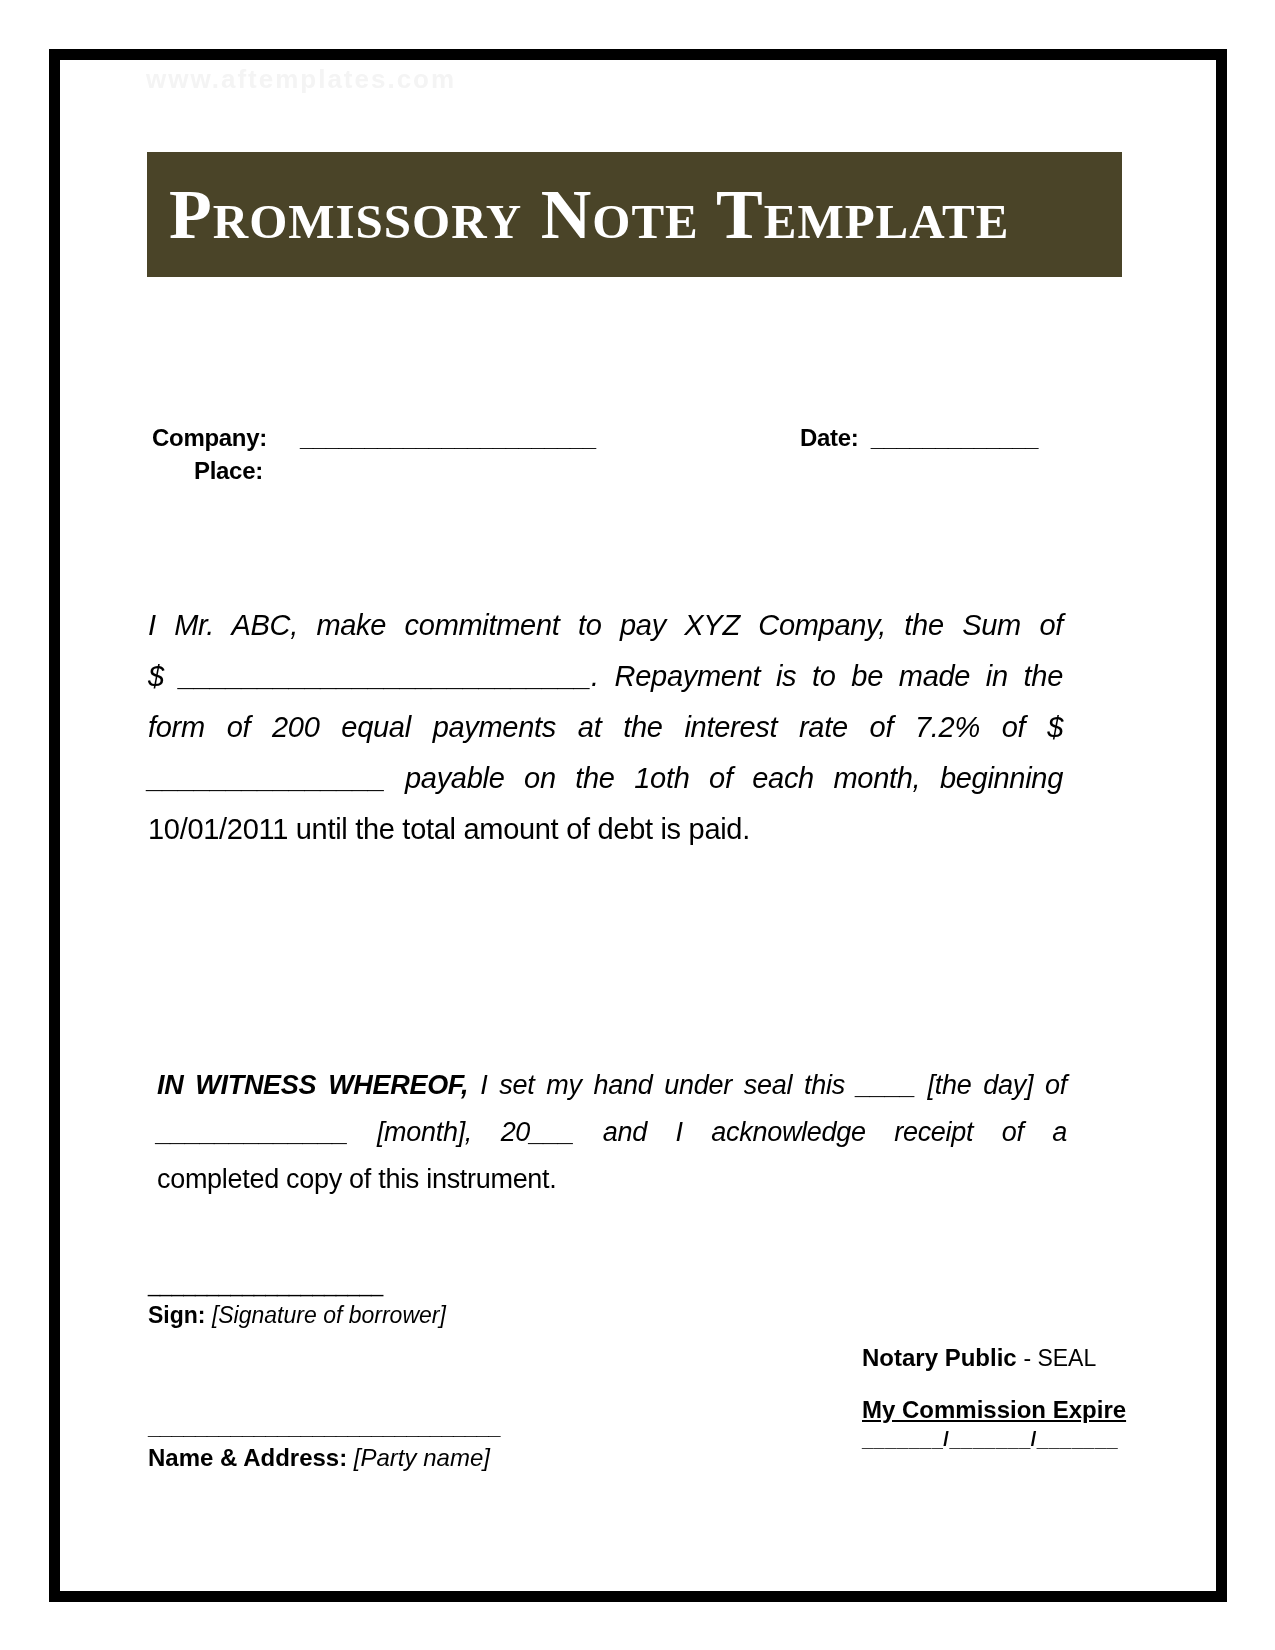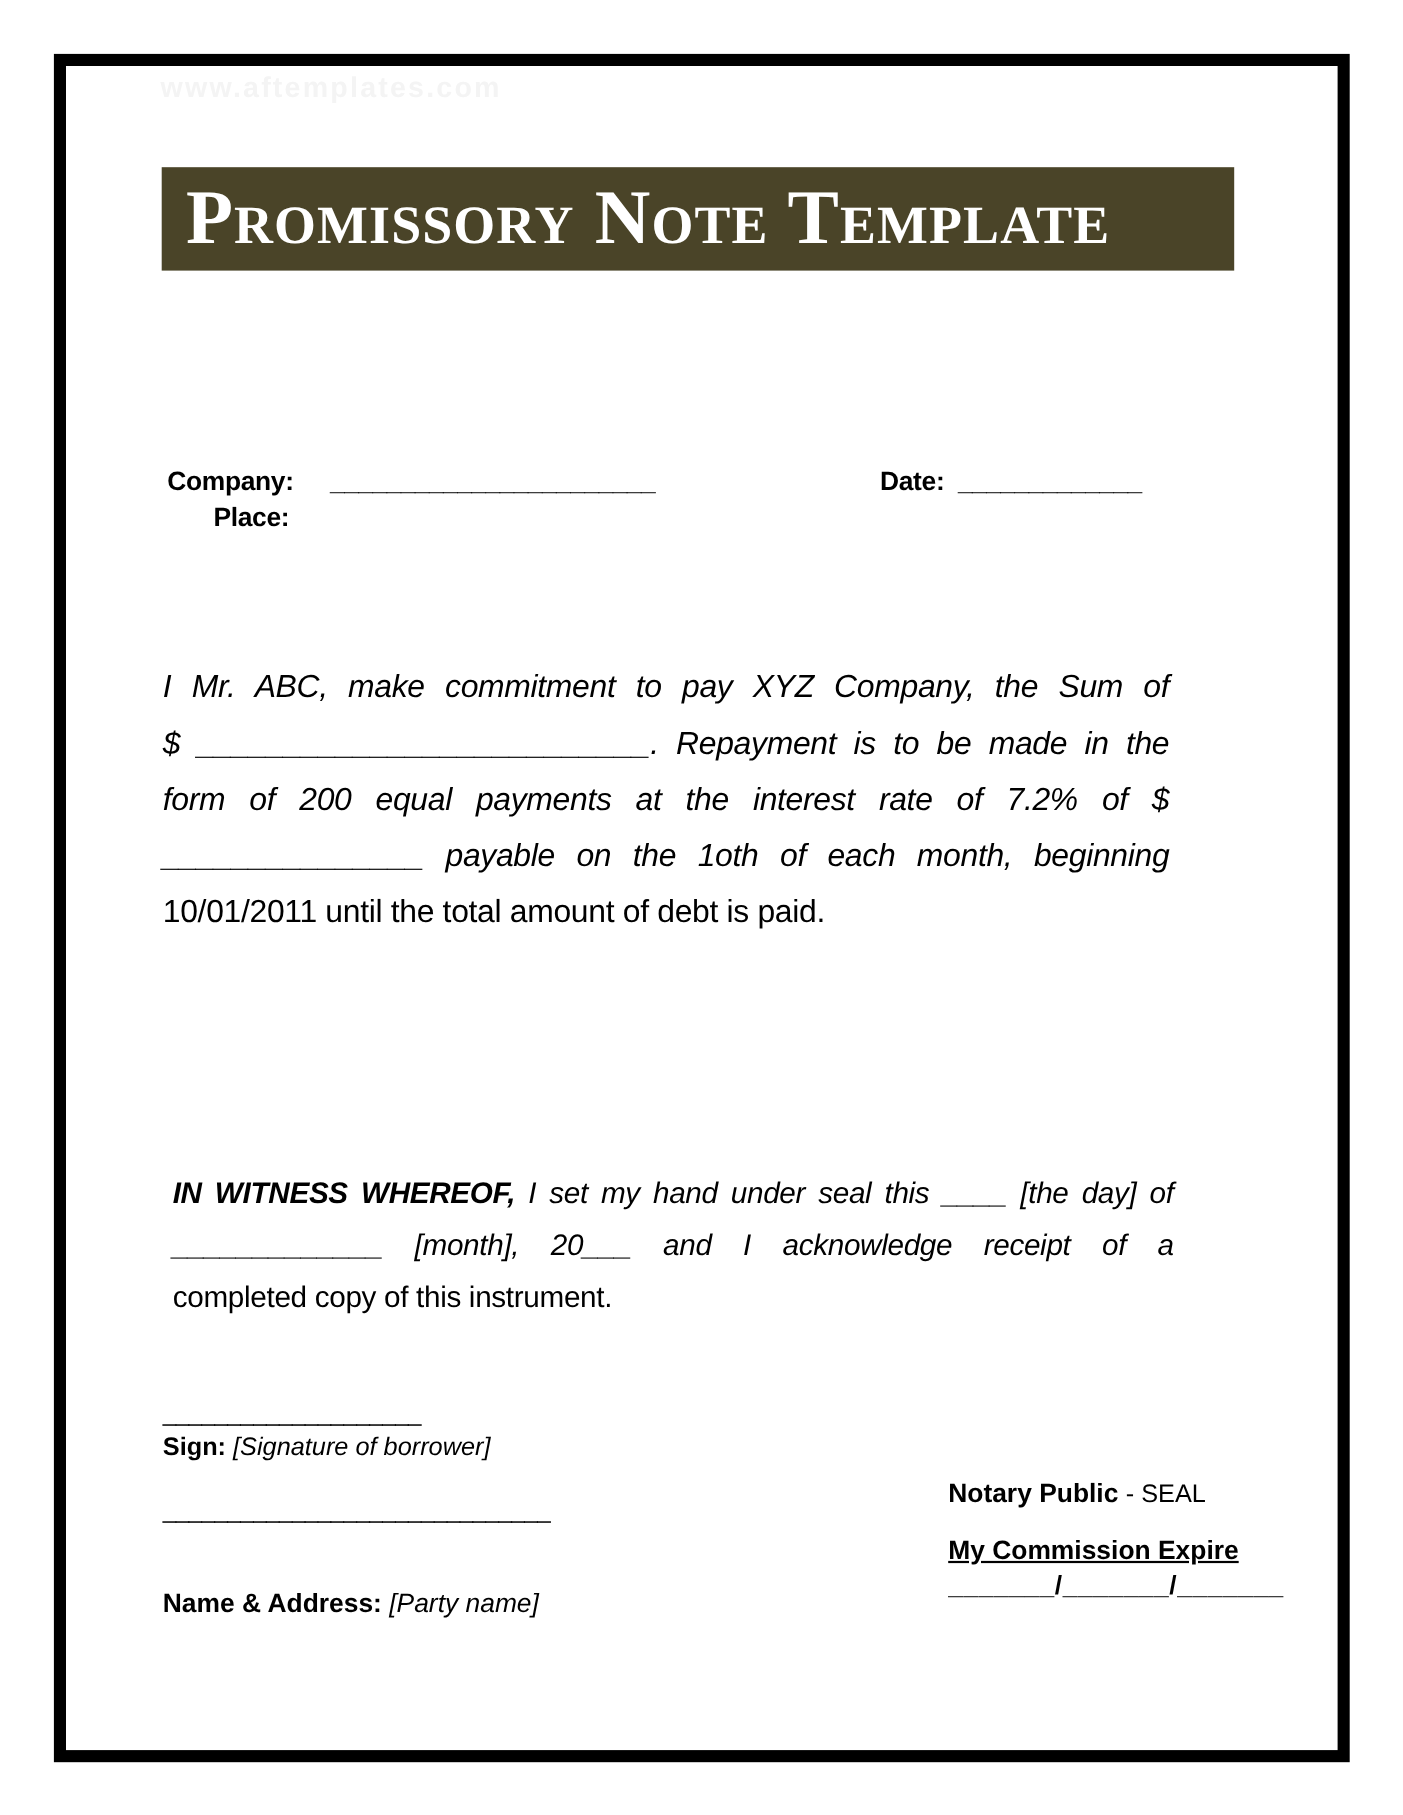--- a/index.html
+++ b/index.html
@@ -23,21 +23,21 @@
     position:absolute;
     left:146px; top:64px;
     font-size:26px;
     font-weight:bold;
     letter-spacing:2px;
     color:#f4f4f4;
   }
   .banner{
     position:absolute;
     left:147px; top:152px;
-    width:975px; height:94px;
+    width:975px; height:125px;
     background:#4A4428;
     display:flex;
     align-items:center;
   }
   .banner .title{
     font-family:"Liberation Serif", serif;
     font-variant:small-caps;
     font-weight:bold;
     font-size:70px;
     color:#ffffff;
@@ -99,21 +99,21 @@
   .sig-row .ital{font-style:italic;}
   .notary-row{
     position:absolute;
     font-size:24px;
     white-space:nowrap;
   }
   .notary-row .lbl{font-weight:bold;}
   .notary-row .plain{font-weight:normal;font-size:23px;}
   .commission-blanks{
     position:absolute;
-    font-size:24px;
+    font-size:20px;
     font-weight:bold;
     letter-spacing:0.5px;
     white-space:nowrap;
   }
 </style>
 </head>
 <body>
 
 <div class="page">
 
@@ -143,21 +143,21 @@
 
   <div class="witness-par">
     <div class="jline"><span class="bold">IN WITNESS WHEREOF,</span><span> I set my hand under seal this ____ [the day] of</span></div>
     <div class="jline">_____________ [month], 20___ and I acknowledge receipt of a</div>
     <div class="lline">completed copy of this instrument.</div>
   </div>
 
   <div class="blank-line" style="left:148px;top:1272px;">____________________</div>
   <div class="sig-row" style="left:148px;top:1302px;"><span class="lbl">Sign:</span>&nbsp;<span class="ital">[Signature of borrower]</span></div>
 
-  <div class="blank-line" style="left:148px;top:1360px;">______________________________</div>
+  <div class="blank-line" style="left:148px;top:1414px;font-weight:bold;">______________________________</div>
   <div class="sig-row" style="left:148px;top:1444px;font-size:24px;"><span class="lbl">Name &amp; Address:</span>&nbsp;<span class="ital">[Party name]</span></div>
 
   <div class="notary-row" style="left:862px;top:1344px;"><span class="lbl">Notary Public</span>&nbsp;<span class="plain">- SEAL</span></div>
 
   <div class="notary-row" style="left:862px;top:1396px;text-decoration:underline;"><span class="lbl">My Commission Expire</span></div>
 
   <div class="commission-blanks" style="left:862px;top:1428px;">_______/_______/_______</div>
 
 </div>
 

